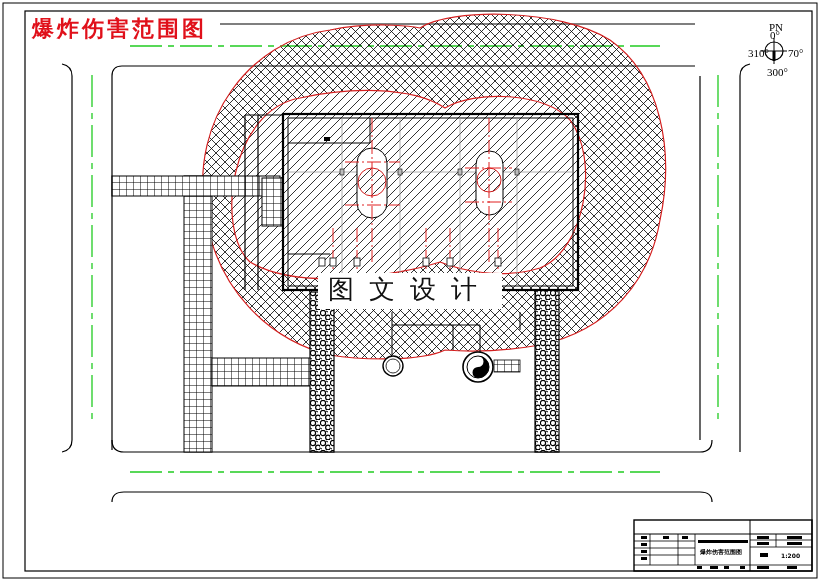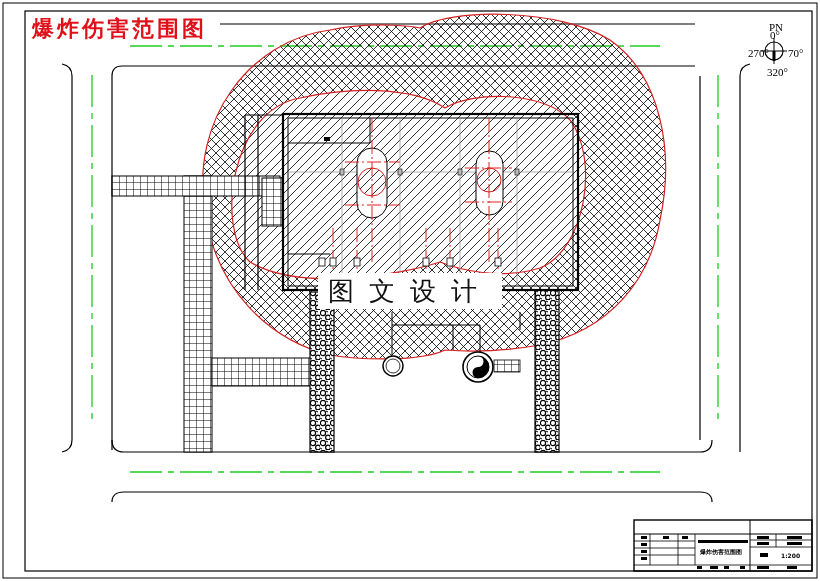--- a/index.html
+++ b/index.html
@@ -5,21 +5,21 @@
   html, body { margin:0; padding:0; background:#ffffff; }
   body { width:820px; height:581px; position:relative; overflow:hidden; font-family:"DejaVu Sans", sans-serif; }
   #canvas { position:absolute; left:0; top:0; }
   .title {
     position:absolute; left:30px; top:14px;
     font-family:"DejaVu Serif", serif; font-size:22px; font-weight:bold;
     color:#e0101a; letter-spacing:3px; background:#fff; line-height:28px; padding:0 2px;
   }
   .watermark {
     position:absolute; left:318px; top:273px; width:184px; height:36px;
-    background:#ffffff; font-family:Liberation Sans, sans-serif; font-size:26px;
+    background:#ffffff; font-family:Liberation Mono, monospace; font-size:26px;
     color:#111; letter-spacing:15px; text-align:center; line-height:36px;
   }
   .compass-label { position:absolute; font-family:Liberation Serif, serif; font-size:11px; color:#000; }
   .tb-text { position:absolute; font-family:"DejaVu Sans", sans-serif; font-size:6px; color:#000; font-weight:bold; }
 </style>
 </head>
 <body>
 
 <svg id="canvas" width="820" height="581" viewBox="0 0 820 581" xmlns="http://www.w3.org/2000/svg">
   <defs>
@@ -188,17 +188,17 @@
     </g>
   </g>
 </svg>
 
 <div class="title">爆炸伤害范围图</div>
 <div class="watermark">图文设计</div>
 
 <span class="compass-label" style="left:769px;top:21px;">PN</span>
 <span class="compass-label" style="left:770px;top:29px;">0°</span>
 <span class="compass-label" style="left:788px;top:47px;">70°</span>
-<span class="compass-label" style="left:767px;top:66px;">320°</span>
-<span class="compass-label" style="left:748px;top:47px;">270°</span>
+<span class="compass-label" style="left:767px;top:66px;">300°</span>
+<span class="compass-label" style="left:748px;top:47px;">310°</span>
 
 <span class="tb-text" style="left:700px;top:548px;">爆炸伤害范围图</span>
 <span class="tb-text" style="left:781px;top:552px;">1:200</span>
 
 </body></html>

